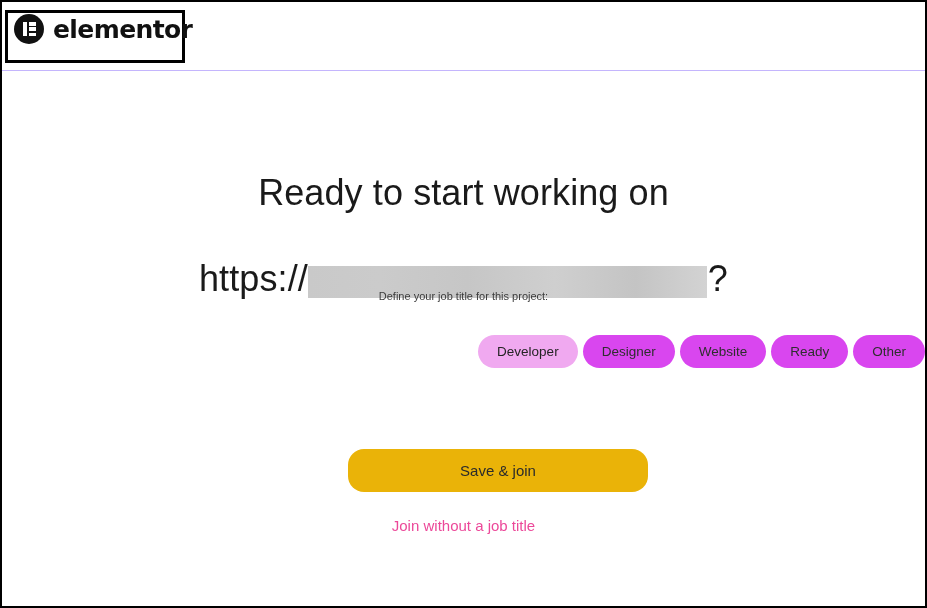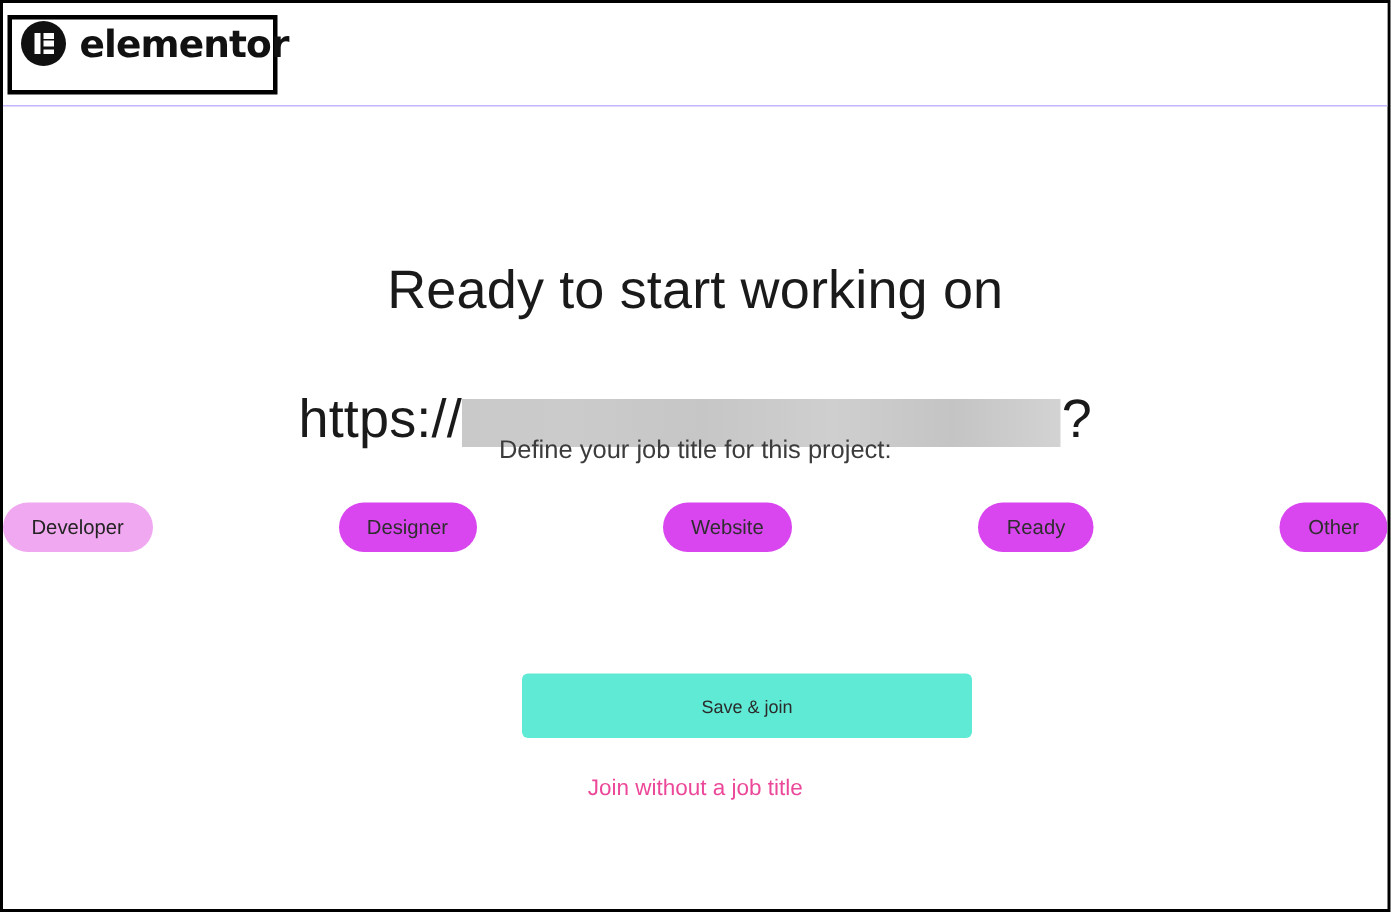--- a/index.html
+++ b/index.html
@@ -136,35 +136,35 @@
     text-indent: -9999px;
     overflow: hidden;
   }
 
   #subtitle {
     position: absolute;
     left: 0;
     top: 218px;
     width: 923px;
     text-align: center;
-    font-size: 17px;
+    font-size: 11px;
     color: #3c3c3c;
     font-weight: 400;
   }
 
   
   #job-titles {
     position: absolute;
     left: 0;
     top: 263px;
     width: 923px;
     display: flex;
-    justify-content: space-between;
+    justify-content: flex-end;
     align-items: center;
-    gap: 17px;
+    gap: 5px;
   }
   .pill {
     height: 33px;
     padding: 0 19px;
     border: none;
     border-radius: 17px;
     background: #d946ef;
     color: #2e2e2e;
     font-family: "Liberation Sans", sans-serif;
     font-size: 13.5px;
@@ -179,26 +179,26 @@
     color: #242424;
   }
 
   
   #save-join-button {
     position: absolute;
     left: 346px;
     top: 377px;
     width: 300px;
     height: 43px;
-    background: #5eead4;
+    background: #eab308;
     border: none;
-    border-radius: 4px;
+    border-radius: 16px;
     color: #2b2b2b;
     font-family: "Liberation Sans", sans-serif;
-    font-size: 12px;
+    font-size: 15px;
     cursor: pointer;
   }
 
   #skip-link {
     position: absolute;
     left: 0;
     top: 445px;
     width: 923px;
     text-align: center;
     font-size: 15px;

